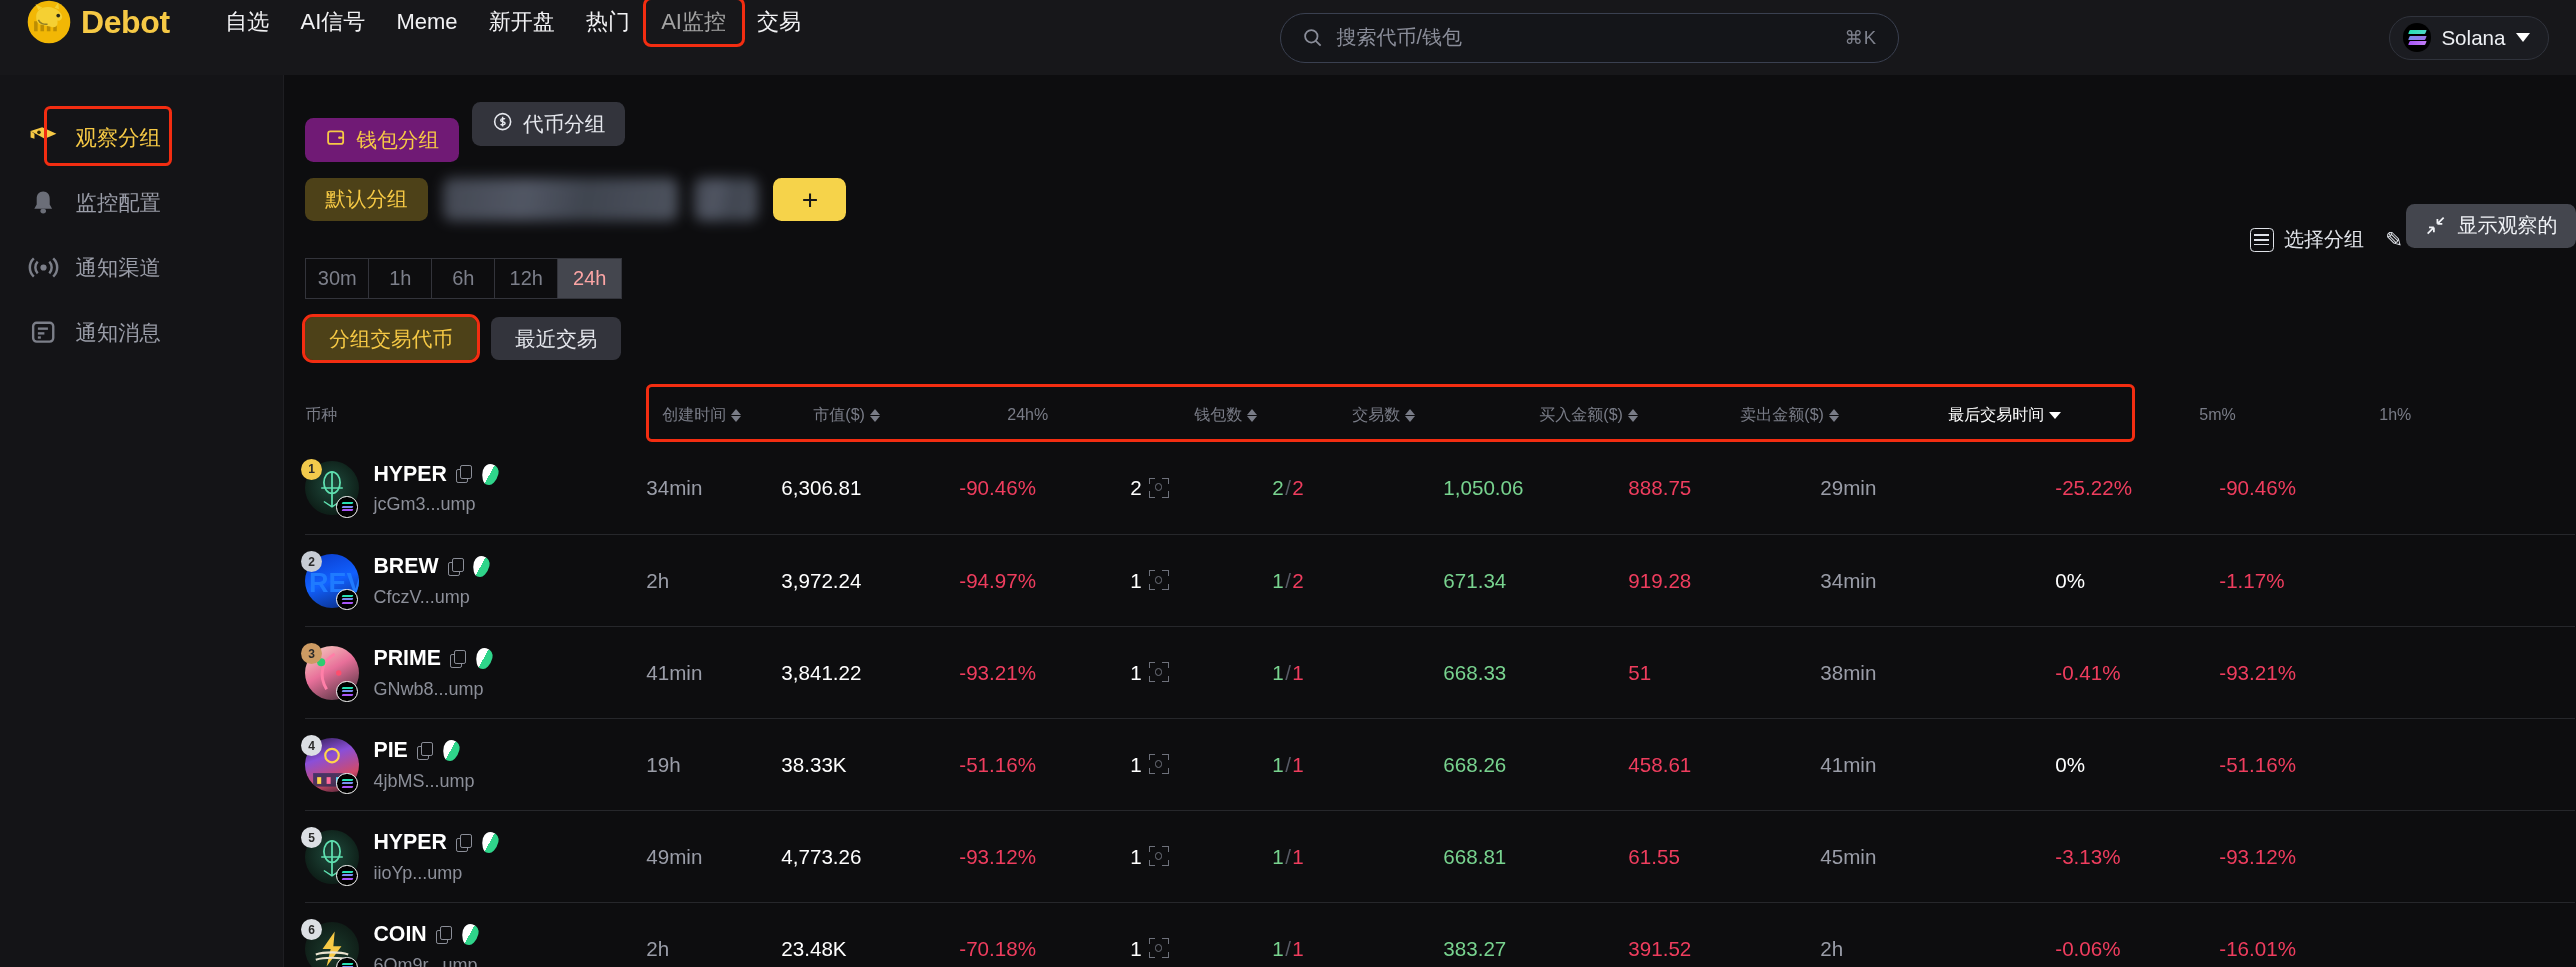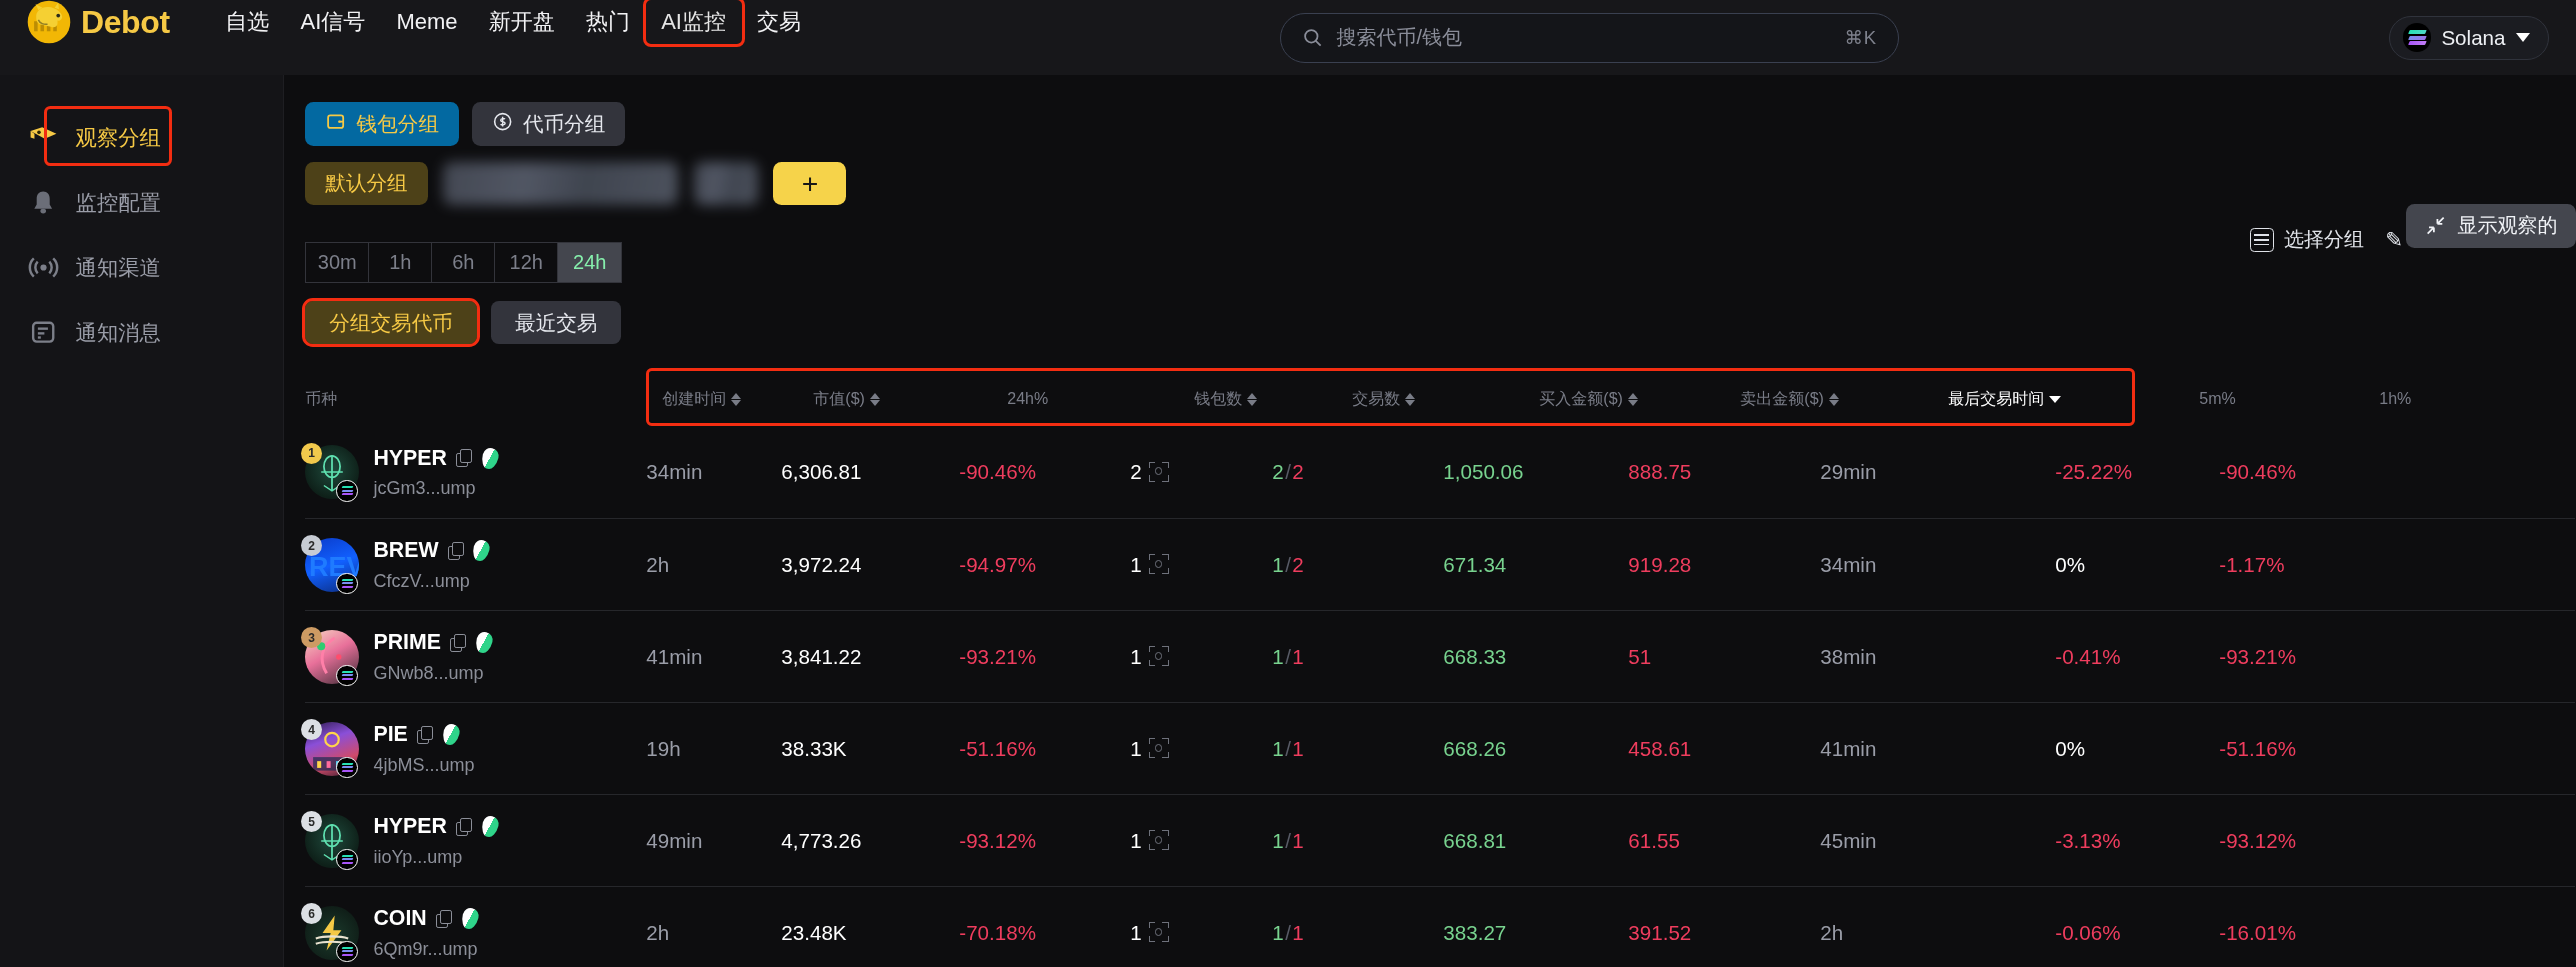--- a/index.html
+++ b/index.html
@@ -19,21 +19,21 @@
   }
   .brand { display: flex; align-items: center; margin-left: 27px; gap: 10px; }
   .brand-logo { width: 44px; height: 44px; position: relative; }
   .brand-name { font-size: 32px; font-weight: bold; color: #f6c945; letter-spacing: -0.4px; }
 
   .nav { display: flex; align-items: center; margin-left: 40px; gap: 0; }
   .nav-item {
     font-size: 22px; color: #f2f2f4; padding: 7.1px 15.6px;
     white-space: nowrap; cursor: pointer; position: relative;
   }
-  .nav-item.active { color: #e5e5e5; }
+  .nav-item.active { color: #a3a3a3; }
   .nav-item.boxed { outline: 3.6px solid #f32d11; border-radius: 5px; }
 
   .search {
     position: absolute; left: 1280px; top: 12.8px; width: 619px; height: 50px;
     border: 1.4px solid #3a4050; border-radius: 25.6px; background: #141519;
     display: flex; align-items: center; padding: 0 21.3px; gap: 12.8px;
   }
   .search-ph { font-size: 20px; color: #8a8d99; flex: 1; }
   .search-kbd { font-size: 18.5px; color: #7e818c; letter-spacing: 0.7px; }
 
@@ -80,21 +80,21 @@
     position: absolute; top: 75px; left: 284px; width: 2292px; height: 893px;
     background: #0d0d0f; padding: 27px 0 0 21.3px; overflow: hidden;
   }
 
   .seg-tabs { display: flex; gap: 12.8px; margin-bottom: 15.6px; }
   .seg-tab {
     display: flex; align-items: center; gap: 10px;
     height: 44px; padding: 0 20px; border-radius: 8.5px;
     background: #33343c; color: #e6e8ee; font-size: 20.6px; cursor: pointer;
   }
-  .seg-tab.active { background: #0369a1; color: #f6c945; }
+  .seg-tab.active { background: #701a75; color: #f6c945; margin-top: 16px; }
 
   .grp-row { display: flex; align-items: flex-start; gap: 15.6px; margin-bottom: 37px; }
   .grp-chip {
     height: 43px; padding: 0 20px; border-radius: 8.5px; background: #4d4118;
     color: #f6c945; font-size: 20.6px; display: flex; align-items: center;
     cursor: pointer;
   }
   .grp-blur {
     height: 43px; border-radius: 8.5px;
     background: linear-gradient(100deg,#4b505c,#5b6170 35%,#474d59 60%,#565c69);
@@ -112,21 +112,21 @@
   .tf-group {
     display: inline-flex; border: 0.7px solid #33343b; border-radius: 0;
     overflow: hidden; height: 41px;
   }
   .tf-btn {
     min-width: 63px; padding: 0 11.4px; display: flex; align-items: center;
     justify-content: center; font-size: 20px; color: #7c7f8a;
     border-right: 0.7px solid #33343b; cursor: pointer; background: transparent;
   }
   .tf-btn:last-child { border-right: none; }
-  .tf-btn.active { background: #44464e; color: #86efac; }
+  .tf-btn.active { background: #44464e; color: #fca5a5; }
 
   .sub-tabs { display: flex; gap: 14.2px; margin-bottom: 28.4px; }
   .sub-tab {
     height: 43px; padding: 0 24px; border-radius: 7.8px; background: #33343c;
     color: #e6e8ee; font-size: 20.6px; display: flex; align-items: center;
     cursor: pointer; position: relative;
   }
   .sub-tab.active { background: #4d4118; color: #f6c945; }
   .sub-tab.boxed { outline: 3.6px solid #f32d11; }
 

